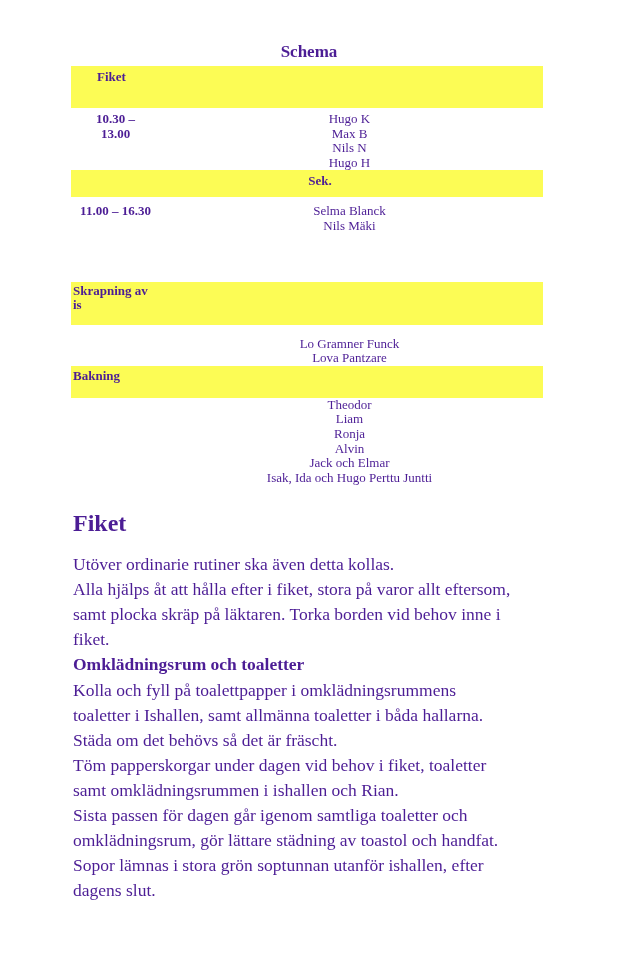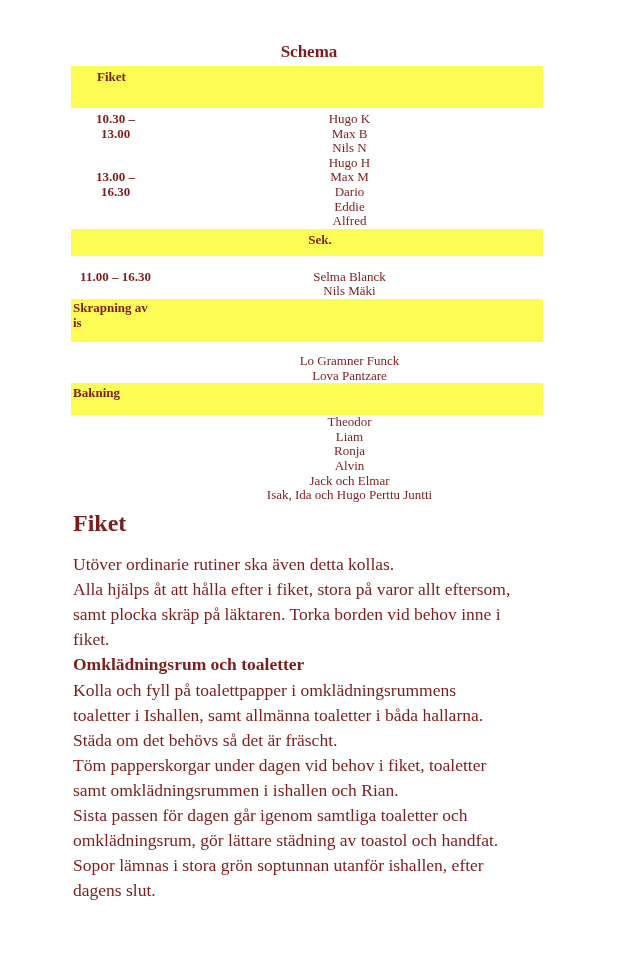--- a/index.html
+++ b/index.html
@@ -1,41 +1,41 @@
 <!DOCTYPE html>
 <html><head>
 <meta charset="utf-8">
 <style>
   html,body { margin:0; padding:0; background:#e9e9e9; }
   .page {
     position:relative;
     width:618px; height:960px;
     background:#ffffff;
     font-family:"Liberation Serif", serif;
-    color:#7f1d1d;
+    color:#4c1d95;
     overflow:hidden;
     margin:0 auto;
   }
   .title {
     position:absolute; top:42px; left:0; width:618px;
     text-align:center;
     font-size:17px; font-weight:bold; line-height:20px;
   }
   .table {
     position:absolute; left:71px; top:66px; width:472px;
     font-size:13px; line-height:14.6px;
   }
   .band { background:#FCFC55; box-sizing:border-box; font-weight:bold; }
   .band-fiket { height:42px; padding:4px 0 0 26px; }
   .band-sek   { height:27px; padding:4px 0 0 26px;text-align:center; }
-  .band-skrap { height:43px; padding:2px 0 0 2px; }
+  .band-skrap { height:43px; padding:2px 0 0 2px;margin-top:48px; }
   .band-bak   { height:32px; padding:3px 0 0 2px; }
   .rows { box-sizing:border-box; padding-left:4px;text-align:center; }
   .rows-1 { padding-top:4px; }
-  .rows-2 { padding-top:14px; }
+  .rows-2 { padding-top:7px; }
   .rows-3 { padding-top:12px; }
   .rows-4 { padding-top:0; }
   .grp { display:flex; }
   .time { width:81px; font-weight:bold; white-space:nowrap; flex:none; }
   .names { flex:1; }
   .notes {
     position:absolute; left:73px; top:509px; width:482px;
     font-size:17.5px; line-height:25px;
   }
   .notes-h1 { font-size:24px; font-weight:bold; line-height:28px; margin:0 0 15px 0; }
@@ -59,32 +59,20 @@
       <div class="grp">
         <div class="time">
           <div>10.30 –</div>
           <div>13.00</div>
         </div>
         <div class="names">
           <div>Hugo K</div>
           <div>Max B</div>
           <div>Nils N</div>
           <div>Hugo H</div>
-        </div>
-      </div>
-      <div class="grp">
-        <div class="time">
-          <div>13.00 –</div>
-          <div>16.30</div>
-        </div>
-        <div class="names">
-          <div>Max M</div>
-          <div>Dario</div>
-          <div>Eddie</div>
-          <div>Alfred</div>
         </div>
       </div>
     </div>
 
     <div class="band band-sek">
       <span>Sek.</span>
     </div>
     <div class="rows rows-2">
       <div class="grp">
         <div class="time">

